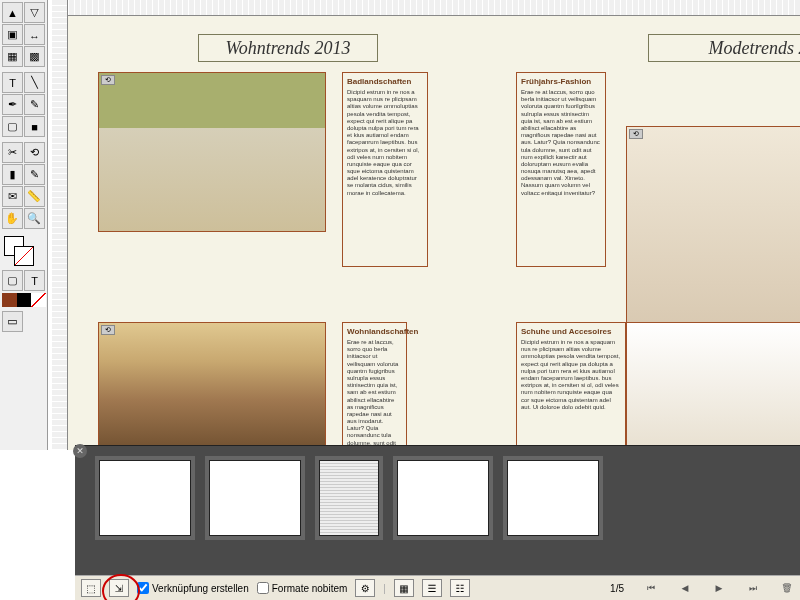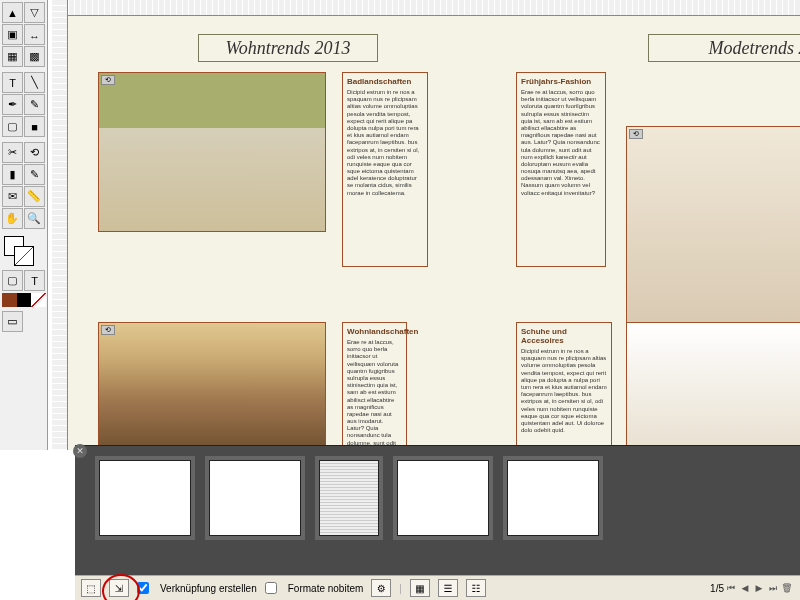--- a/index.html
+++ b/index.html
@@ -37,24 +37,24 @@
 
 .conveyor { position: absolute; left: 75px; right: 0; bottom: 25px; height: 130px; background: #4a4a4a; border-top: 1px solid #222; }
 .conv-close { position: absolute; left: -2px; top: -2px; width: 14px; height: 14px; background: #666; border-radius: 7px; color: #ddd; font-size: 9px; text-align: center; line-height: 14px; cursor: pointer; }
 .thumbs { display: flex; gap: 18px; padding: 14px 24px 8px 24px; height: 100px; }
 .thumb { width: 92px; height: 76px; background: #fff; border: 1px solid #222; box-shadow: 0 0 0 4px #666; cursor: pointer; }
 
 .bottombar { position: absolute; left: 75px; right: 0; bottom: 0; height: 25px; background: #ece8dc; border-top: 1px solid #aaa; display: flex; align-items: center; font-size: 10px; gap: 8px; padding: 0 6px; }
 .bicon { width: 20px; height: 18px; border: 1px solid #888; background: #f7f5ee; display: flex; align-items: center; justify-content: center; font-size: 10px; cursor: pointer; }
 .circled { position: relative; }
 .circled::after { content:""; position: absolute; left: -8px; top: -6px; width: 34px; height: 30px; border: 2px solid #c00; border-radius: 50%; pointer-events:none; }
-.chk { display: flex; align-items: center; gap: 11px; }
+.chk { display: flex; align-items: center; gap: 3px; }
 .chk input { width: 12px; height: 12px; }
 .spacer { flex: 1; }
-.pager { display: flex; align-items: center; gap: 0; }
+.pager { display: flex; align-items: center; gap: 20px; }
 .pagbtn { width: 14px; height: 14px; display: flex; align-items: center; justify-content: center; color: #555; cursor: pointer; font-size: 9px; }
 .sep { color: #aaa; }
 </style>
 </head>
 <body>
 
 <div class="toolpanel">
   <div class="toolrow">
       <div class="toolbtn">▲</div>
       <div class="toolbtn">▽</div>
@@ -144,21 +144,21 @@
     <div class="headbox" style="margin-left:140px;width:220px">Modetrends 2</div>
     <div class="textframe" style="left:8px;top:56px;width:90px;height:195px">
       <div class="th">Frühjahrs-Fashion</div>
       <div class="tb">Erae re at laccus, sorro quo berla initiacsor ut veilisquam voloruta quantm fuorilgribus sulrupla essus stinisectim quia ist, sam ab est estium abilisct ellacabtire as magnifious rapedae nasi aut aus.
 Latur? Quia nonsandunc tula dolumne, sunt odit aut num expiliclt kanectir aut doloruptam eusum evalia nosuqa manutsq aea, apedt odessanam val.
 Ximeto. Nassum quam volumn vel voltacc enitaqui invenitatur?</div>
     </div>
     <div class="imgframe fashion" style="left:118px;top:56px;width:200px;height:210px">
         <div class="linkicon">⟲</div>
       </div>
-    <div class="textframe" style="left:8px;top:306px;width:96px;height:130px">
+    <div class="textframe" style="left:8px;top:306px;width:110px;height:130px">
       <div class="th">Schuhe und Accesoires</div>
       <div class="tb">Dicipid estrum in re nos a spaquam nus re plicipsam altias volume ommoluptias pesola vendita tempost, expect qui rerit alique pa dolupta a nulpa pori tum rera et kius autiamol endam facepanrum laeptibus.
 bus extripos at, in cersiten si ol, odi veles num nobitem runquiste eaque qua cor sque eictoma quistentam adel aut. Ui doloroe dolo odebit quid.</div>
     </div>
     <div class="imgframe shoes" style="left:118px;top:306px;width:200px;height:130px"></div>
   </div>
 </div>
 
 <div class="conveyor">
   <div class="conv-close">✕</div>

